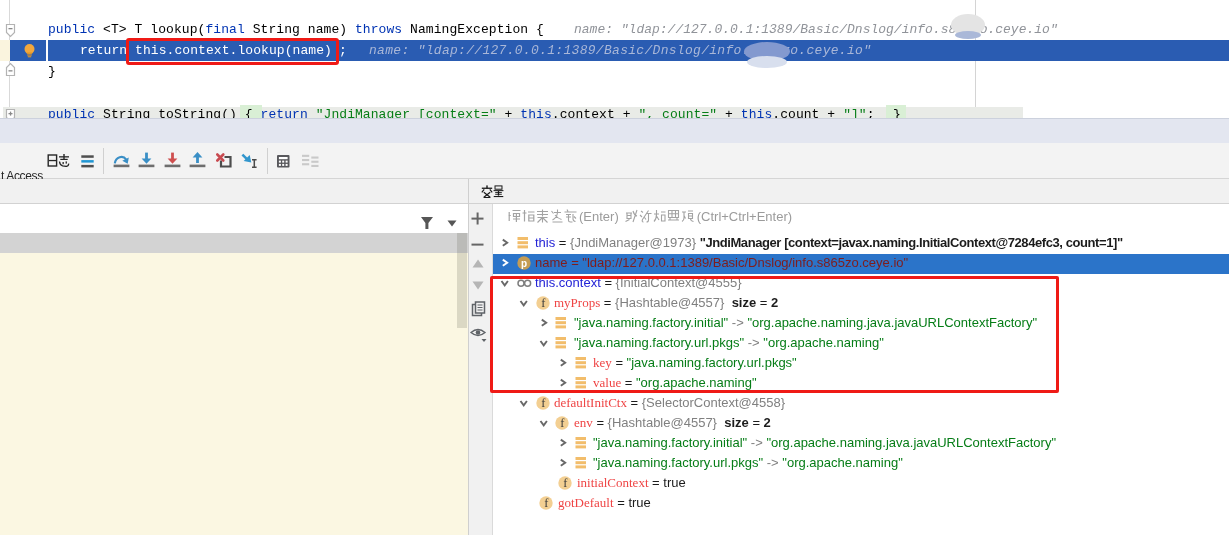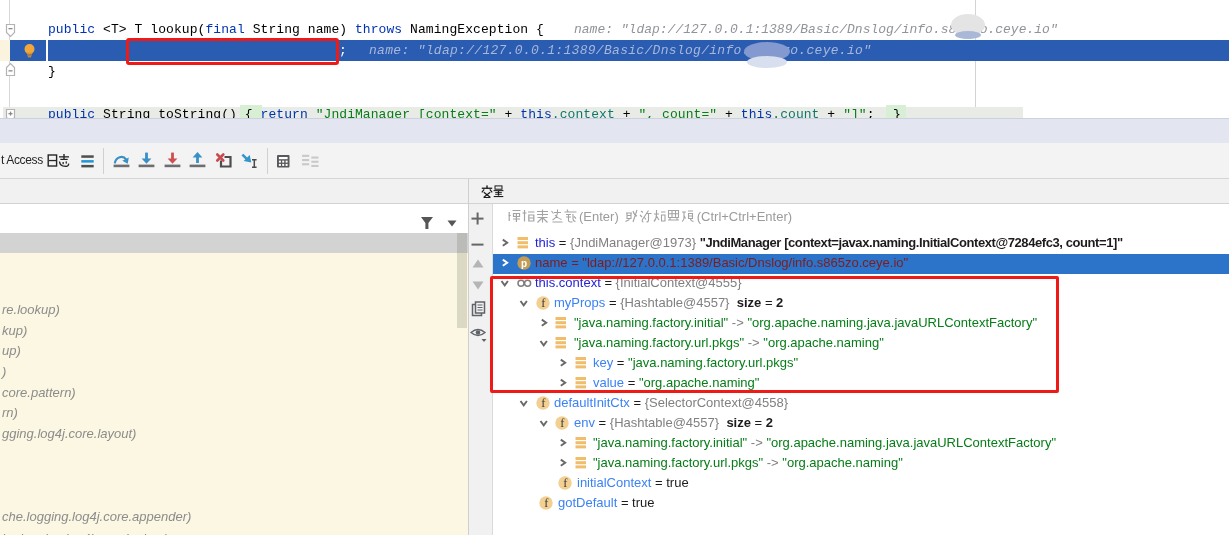--- a/index.html
+++ b/index.html
@@ -1,26 +1,26 @@
 <!DOCTYPE html>
 <html><head><meta charset="utf-8">
 <style>
 html,body{margin:0;padding:0;width:1229px;height:535px;overflow:hidden;background:#fff;
  font-family:"Liberation Sans",sans-serif;}
 .abs{position:absolute;}
 #page{position:relative;width:1229px;height:484px;}
 .mono{font-family:"Liberation Mono",monospace;font-size:13px;letter-spacing:.07px;white-space:pre;line-height:21px;}
 .kw{color:#0033b3;}
 .str{color:#067d17;}
-.fld{color:#0f766e;margin-top:14px;}
+.fld{color:#000000;margin-top:14px;}
 .hint{font-family:"Liberation Mono",monospace;font-style:italic;font-size:13px;letter-spacing:.45px;white-space:pre;}
 .row{position:absolute;height:20px;line-height:20px;font-size:13px;white-space:pre;color:#1c1c1c;}
 .gray{color:#808080;}
 .blue{color:#2323d6;}
-.mar{color:#3b82f6;}
+.mar{color:#ef4444;font-family:Liberation Serif, serif;}
 .grn{color:#067d17;}
 svg{display:block;}
 .hz{display:inline-block;vertical-align:-2px;margin:0 0.5px;}
 </style></head>
 <body>
 <div id="page">
 
 <div class="abs" style="left:0;top:0;width:1229px;height:118px;background:#fff;overflow:hidden;">
 
   <div class="abs" style="left:975px;top:0;width:1px;height:118px;background:#d4d4d4;"></div>
@@ -33,20 +33,21 @@
 
   <div class="abs mono" style="left:48px;top:19px;"><span class="kw">public</span> &lt;T&gt; T lookup(<span class="kw">final</span> String name) <span class="kw">throws</span> NamingException {</div>
   <div class="abs hint" style="left:574px;top:20px;color:#909399;line-height:19px;letter-spacing:0;">name: "ldap://127.0.0.1:1389/Basic/Dnslog/info.s865zo.ceye.io"</div>
 
   <div class="abs" style="left:951px;top:14px;width:34px;height:22px;background:#e4e4e4;border-radius:50%;"></div>
   <div class="abs" style="left:955px;top:31px;width:26px;height:8px;background:#aab8d8;border-radius:50%;"></div>
 
   <div class="abs" style="left:0;top:40px;width:10px;height:21px;background:#faf4de;"></div>
   <div class="abs" style="left:10px;top:40px;width:1219px;height:21px;background:#2a5cb2;"></div>
   <div class="abs" style="left:46px;top:40px;width:1.5px;height:21px;background:#fdfdfd;"></div>
+  <div class="abs mono" style="left:80px;top:40px;color:#fff;">return this.context.lookup(name)</div>
   <div class="abs mono" style="left:339px;top:40px;color:#fff;">;</div>
   <div class="abs hint" style="left:369px;top:41px;color:#a9b7d8;line-height:19px;letter-spacing:.3px;">name: "ldap://127.0.0.1:1389/Basic/Dnslog/info.s865zo.ceye.io"</div>
 
   <div class="abs" style="left:744px;top:42px;width:46px;height:19px;background:#8399cf;border-radius:50%;"></div>
   <div class="abs" style="left:747px;top:56px;width:40px;height:12px;background:#d8dfee;border-radius:50%;"></div>
 
   <div class="abs" style="left:126px;top:38px;width:207px;height:21px;border:3px solid #ef1a16;border-radius:3px;"></div>
 
   <svg class="abs" style="left:22px;top:43px;" width="15" height="15" viewBox="0 0 15 15">
     <circle cx="7.5" cy="6" r="5" fill="#f2a73d"></circle>
@@ -71,21 +72,21 @@
   <svg class="abs" style="left:4px;top:108px;" width="13" height="12" viewBox="0 0 13 12">
     <path d="M2.5 1.5 h8 v8 l-4 4 l-4 -4 z" fill="#fff" stroke="#b3b3b3" stroke-width="1.2"></path>
     <rect x="4.5" y="5" width="4" height="1.3" fill="#8a8a8a"></rect>
     <rect x="5.9" y="3.6" width="1.3" height="4" fill="#8a8a8a"></rect>
   </svg>
 </div>
 
 <div class="abs" style="left:0;top:118px;width:1229px;height:25px;background:#e3e6f0;border-top:1px solid #ccd1dd;box-sizing:border-box;"></div>
 
 <div class="abs" style="left:0;top:143px;width:1229px;height:36px;background:#f3f3f3;border-bottom:1px solid #d5d5d5;box-sizing:border-box;">
-  <div class="abs" style="left:1px;top:10px;font-size:12px;letter-spacing:-0.35px;color:#262626;">t Access</div>
+  <div class="abs" style="left:1px;top:26px;font-size:12px;letter-spacing:-0.35px;color:#262626;">t Access</div>
 
   <svg class="abs" style="left:47px;top:11px;" width="11" height="13" viewBox="0 0 11 13">
     <rect x="1.2" y="1" width="8.4" height="11" fill="none" stroke="#262626" stroke-width="1.4"></rect>
     <rect x="1.8" y="5.9" width="7.2" height="1.3" fill="#262626"></rect>
   </svg>
   <svg class="abs" style="left:58px;top:11px;" width="12" height="13" viewBox="0 0 12 13">
     <rect x="1" y="2.2" width="10" height="1.3" fill="#262626"></rect>
     <rect x="5.3" y="0" width="1.4" height="5.5" fill="#262626"></rect>
     <rect x="2.3" y="4.8" width="7.4" height="1.2" fill="#262626"></rect>
     <path d="M1.5 7.5 q0.2 3.4 3.1 4.3 l3.6 0.6 q2.3 0 2.6 -2.8" fill="none" stroke="#262626" stroke-width="1.3"></path>
@@ -168,31 +169,20 @@
     <div class="abs" style="left:457px;top:29px;width:10px;height:95px;background:rgba(80,80,60,0.18);"></div>
 
     <svg class="abs" style="left:420px;top:12px;" width="18" height="14" viewBox="0 0 18 14">
       <path d="M1 1 h12 l-4.6 6 v6 h-3 v-6 z" fill="#565656"></path>
     </svg>
     <svg class="abs" style="left:447px;top:16px;" width="10" height="7" viewBox="0 0 10 7">
       <path d="M0.5 0.5 h9 l-4.5 6 z" fill="#565656"></path>
     </svg>
   </div>
 
-  <div class="abs" style="left:0;top:25px;width:455px;height:331px;overflow:hidden;font-style:italic;color:#8c8c8c;font-size:13px;">
-    <div class="abs" style="left:2px;top:98px;">re.lookup)</div>
-    <div class="abs" style="left:2px;top:119px;">kup)</div>
-    <div class="abs" style="left:2px;top:139px;">up)</div>
-    <div class="abs" style="left:2px;top:160px;">)</div>
-    <div class="abs" style="left:2px;top:181px;">core.pattern)</div>
-    <div class="abs" style="left:2px;top:201px;">rn)</div>
-    <div class="abs" style="left:2px;top:222px;">gging.log4j.core.layout)</div>
-    <div class="abs" style="left:2px;top:305px;">che.logging.log4j.core.appender)</div>
-    <div class="abs" style="left:2px;top:327px;">he.logging.log4j.core.lookup)</div>
-  </div>
 
   <div class="abs" style="left:468px;top:0;width:1px;height:356px;background:#cfcfcf;"></div>
   <div class="abs" style="left:469px;top:25px;width:24px;height:331px;background:#f1f1f1;border-right:1px solid #dadada;box-sizing:border-box;"></div>
 
   <svg class="abs" style="left:471px;top:33px;" width="13" height="13" viewBox="0 0 13 13">
     <rect x="5.6" y="0.5" width="2" height="12" fill="#666"></rect>
         <rect x="0.5" y="5.6" width="12" height="2" fill="#666"></rect>
   </svg>
   <svg class="abs" style="left:471px;top:59px;" width="13" height="13" viewBox="0 0 13 13">
     <rect x="0.5" y="5.6" width="12" height="2" fill="#666"></rect>

